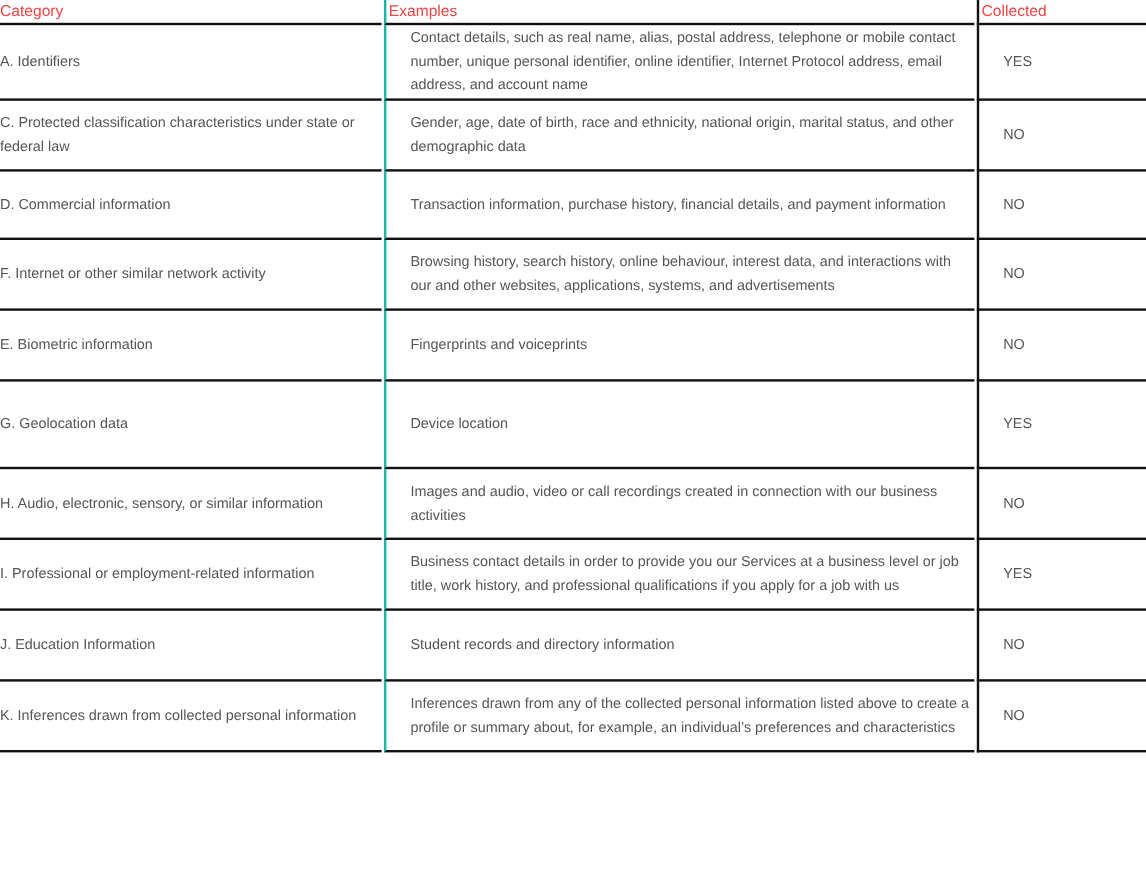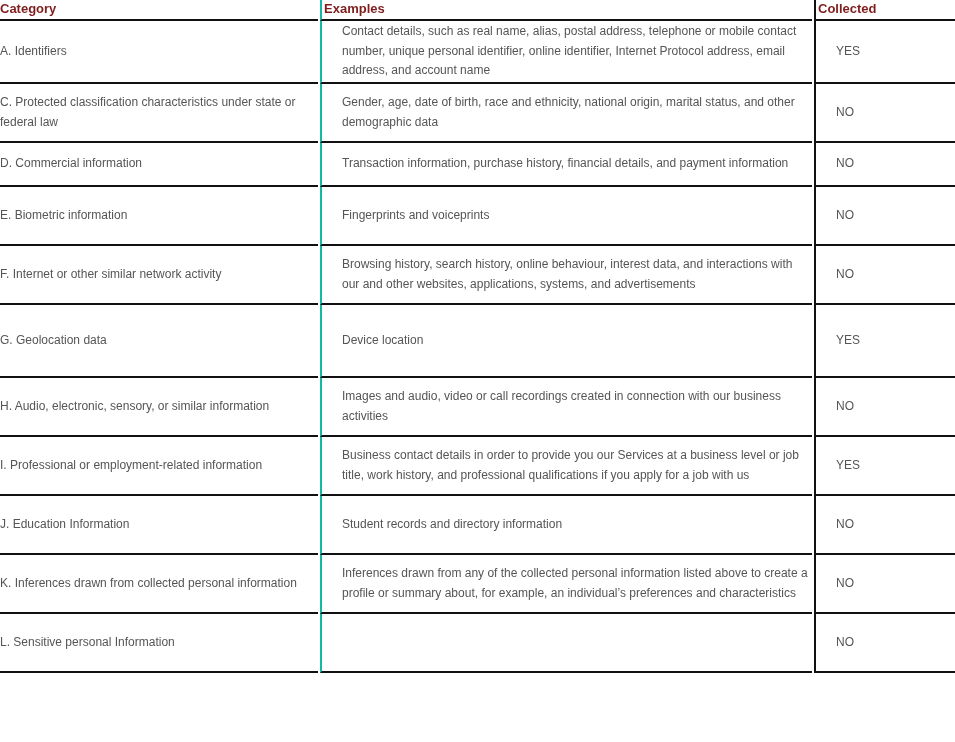--- a/index.html
+++ b/index.html
@@ -1,20 +1,20 @@
 <!DOCTYPE html>
 <html><head>
 <meta charset="utf-8">
 <style>
   html, body { margin: 0; padding: 0; background: #ffffff; }
   body { width: 955px; height: 742px; overflow: hidden; position: relative;
          font-family: "Liberation Sans", sans-serif; color: #555555; }
   table { border-collapse: separate; border-spacing: 2px 0; margin-left: -2px; width: 957px; table-layout: fixed; }
   th, td { font-size: 12px; line-height: 19.5px; vertical-align: middle; padding: 0 2px; text-align: left; }
-  th { font-weight: bold; font-size: 13px; color: #7f1d1d; height: 19px; line-height: 17px; vertical-align: top; border-bottom: 2px solid #111; }
+  th { font-weight: normal; font-size: 13px; color: #ef4444; height: 19px; line-height: 17px; vertical-align: top; border-bottom: 2px solid #111; }
   td { border-bottom: 2px solid #111; padding-left: 20px; }
   .c1 { width: 316px; padding-left: 0; }
   .c2 { width: 486px; border-left: 2px solid #14b8a6; }
   .c3 { width: 136px; border-left: 2px solid #111; }
   td.c3 { text-align: left; }
   th.c3 { padding-left: 2px; }
 </style>
 </head>
 <body>
 
@@ -30,33 +30,33 @@
       <tr style="height: 63px;">
         <td class="c1">A. Identifiers</td>
         <td class="c2">Contact details, such as real name, alias, postal address, telephone or mobile contact number, unique personal identifier, online identifier, Internet Protocol address, email address, and account name</td>
         <td class="c3">YES</td>
       </tr>
       <tr style="height: 59px;">
         <td class="c1">C. Protected classification characteristics under state or federal law</td>
         <td class="c2">Gender, age, date of birth, race and ethnicity, national origin, marital status, and other demographic data</td>
         <td class="c3">NO</td>
       </tr>
-      <tr style="height: 44px;">
+      <tr style="height: 57px;">
         <td class="c1">D. Commercial information</td>
         <td class="c2">Transaction information, purchase history, financial details, and payment information</td>
         <td class="c3">NO</td>
       </tr>
       <tr style="height: 59px;">
-        <td class="c1">E. Biometric information</td>
-        <td class="c2">Fingerprints and voiceprints</td>
+        <td class="c1">F. Internet or other similar network activity</td>
+        <td class="c2">Browsing history, search history, online behaviour, interest data, and interactions with our and other websites, applications, systems, and advertisements</td>
         <td class="c3">NO</td>
       </tr>
       <tr style="height: 59px;">
-        <td class="c1">F. Internet or other similar network activity</td>
-        <td class="c2">Browsing history, search history, online behaviour, interest data, and interactions with our and other websites, applications, systems, and advertisements</td>
+        <td class="c1">E. Biometric information</td>
+        <td class="c2">Fingerprints and voiceprints</td>
         <td class="c3">NO</td>
       </tr>
       <tr style="height: 73px;">
         <td class="c1">G. Geolocation data</td>
         <td class="c2">Device location</td>
         <td class="c3">YES</td>
       </tr>
       <tr style="height: 59px;">
         <td class="c1">H. Audio, electronic, sensory, or similar information</td>
         <td class="c2">Images and audio, video or call recordings created in connection with our business activities</td>
@@ -70,19 +70,14 @@
       <tr style="height: 59px;">
         <td class="c1">J. Education Information</td>
         <td class="c2">Student records and directory information</td>
         <td class="c3">NO</td>
       </tr>
       <tr style="height: 59px;">
         <td class="c1">K. Inferences drawn from collected personal information</td>
         <td class="c2">Inferences drawn from any of the collected personal information listed above to create a profile or summary about, for example, an individual’s preferences and characteristics</td>
         <td class="c3">NO</td>
       </tr>
-      <tr style="height: 59px;">
-        <td class="c1">L. Sensitive personal Information</td>
-        <td class="c2"></td>
-        <td class="c3">NO</td>
-      </tr>
     </tbody>
 </table>
 
 </body></html>

